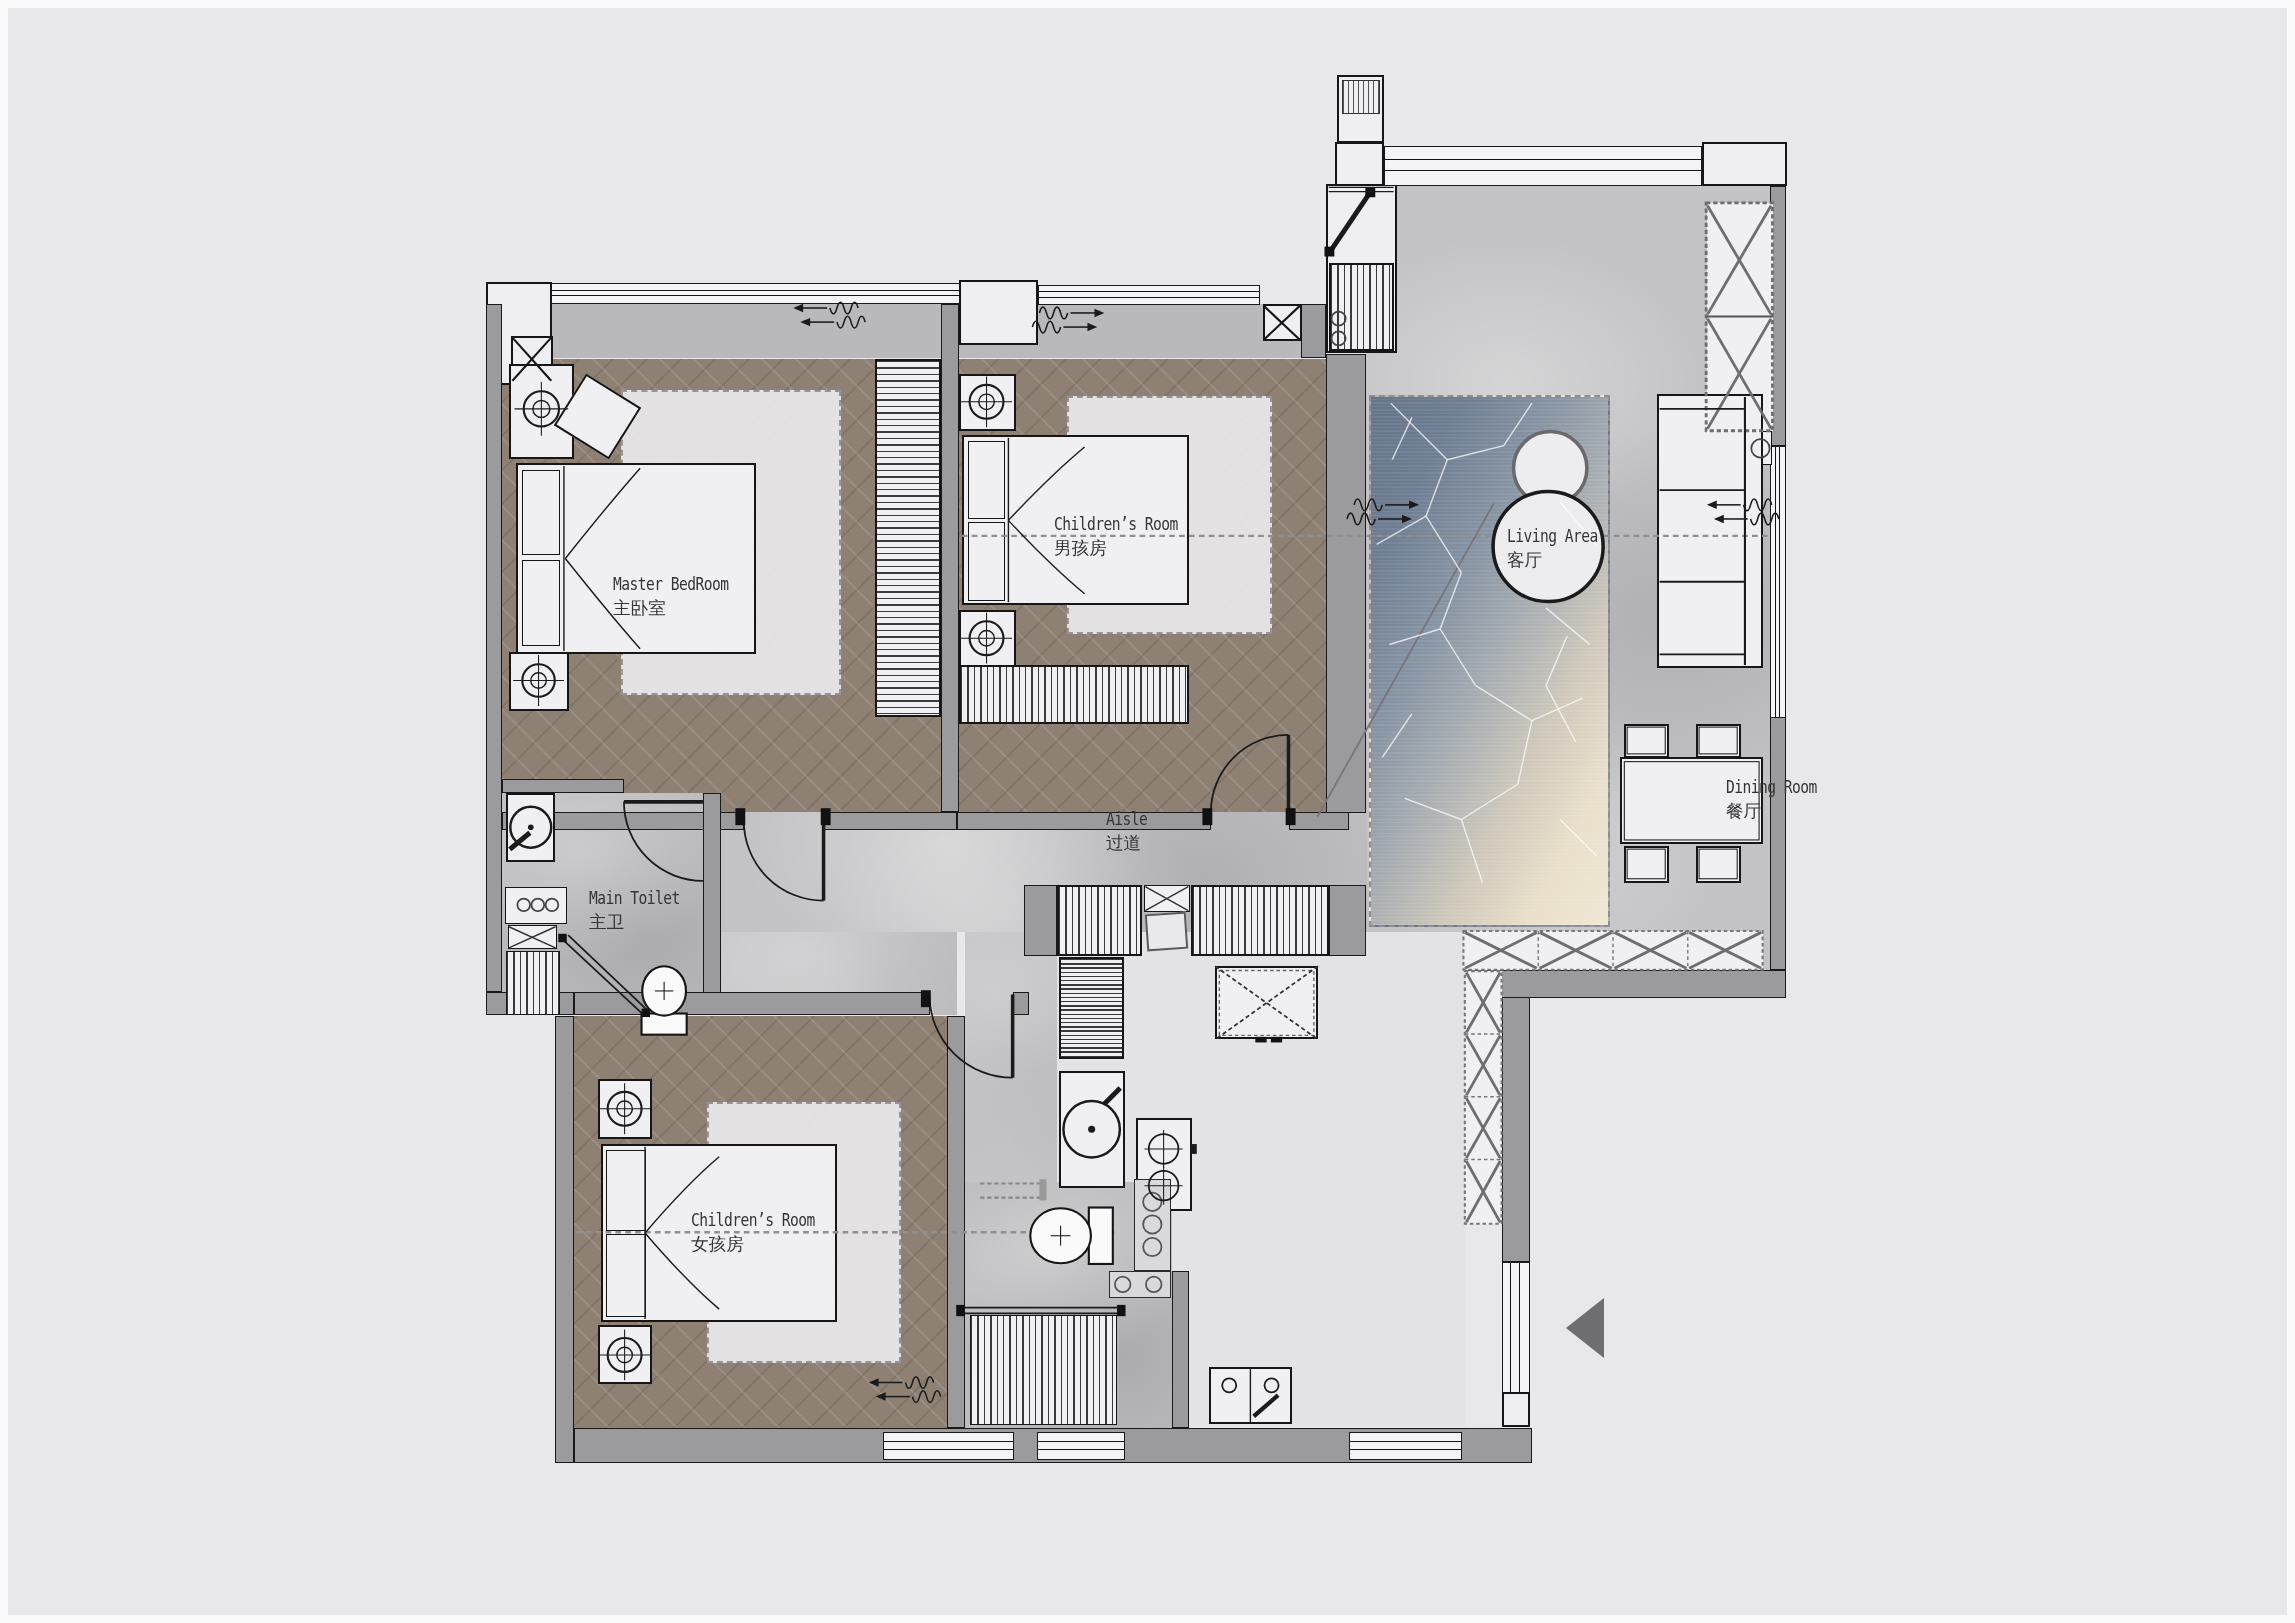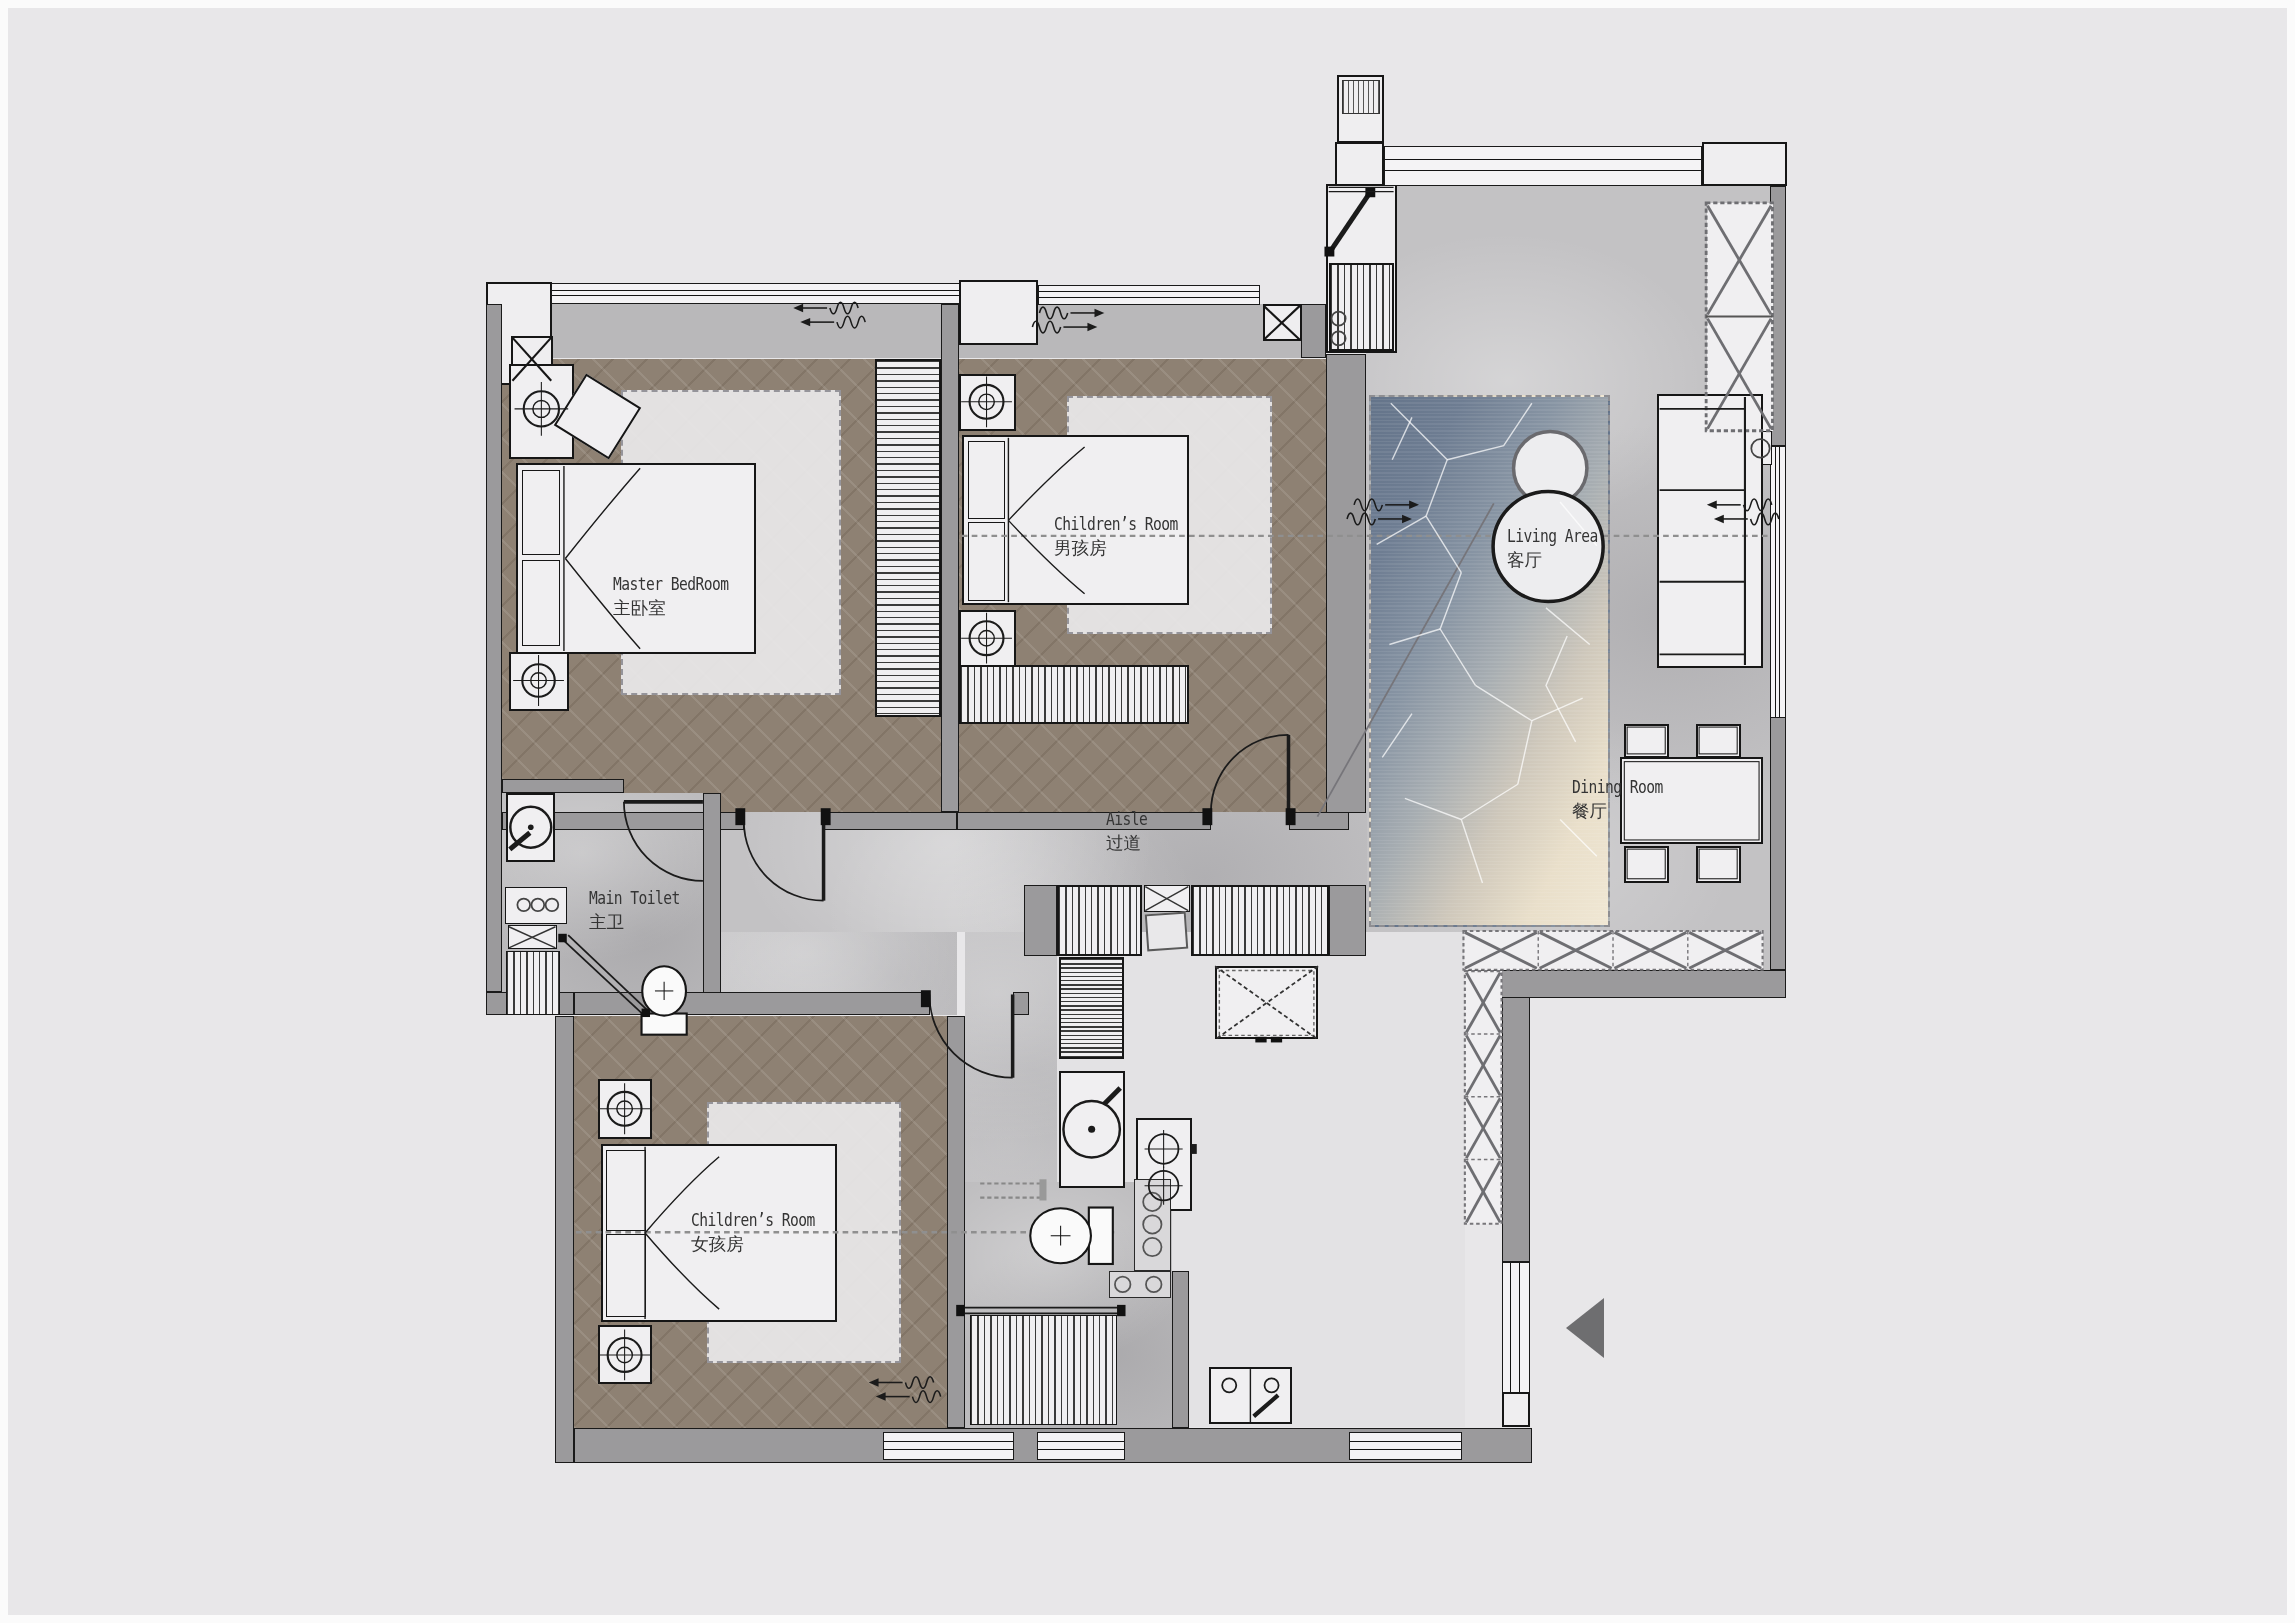--- a/index.html
+++ b/index.html
@@ -468,19 +468,19 @@
     <div class="cn">主卫</div>
   </div>
   <div class="lbl" style="left:1098px;top:800px">
     <div class="en">Aisle</div>
     <div class="cn">过道</div>
   </div>
   <div class="lbl" style="left:1499px;top:517px">
     <div class="en">Living Area</div>
     <div class="cn">客厅</div>
   </div>
-  <div class="lbl" style="left:1564px;top:768px">
+  <div class="lbl" style="left:1718px;top:768px">
     <div class="en">Dining Room</div>
     <div class="cn">餐厅</div>
   </div>
 
 </div>
 
 
 </body></html>

